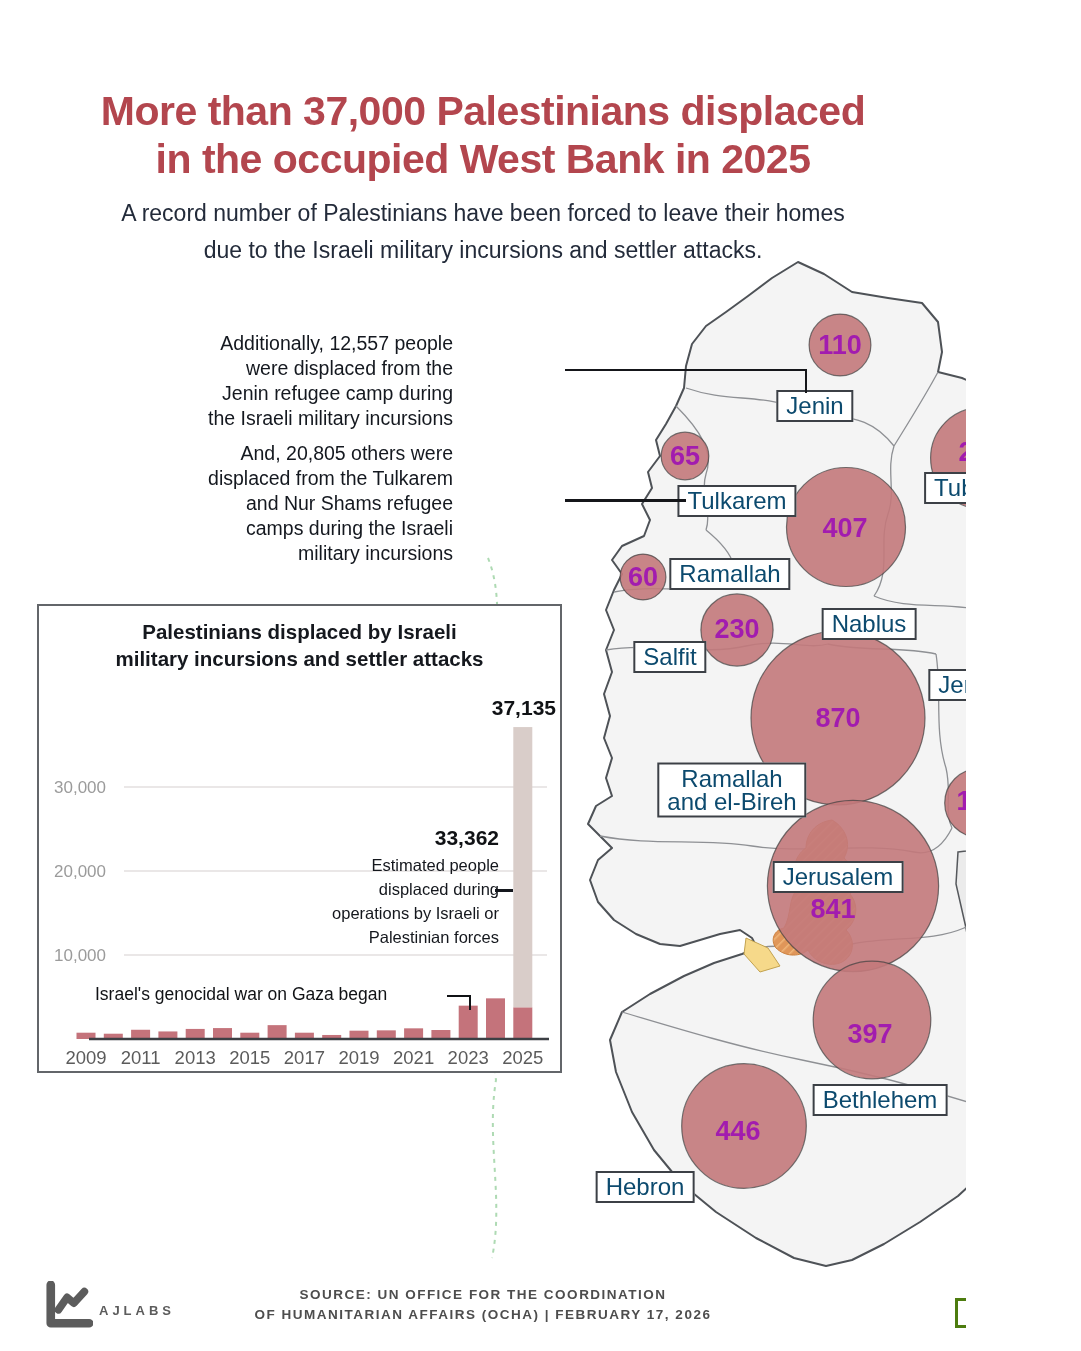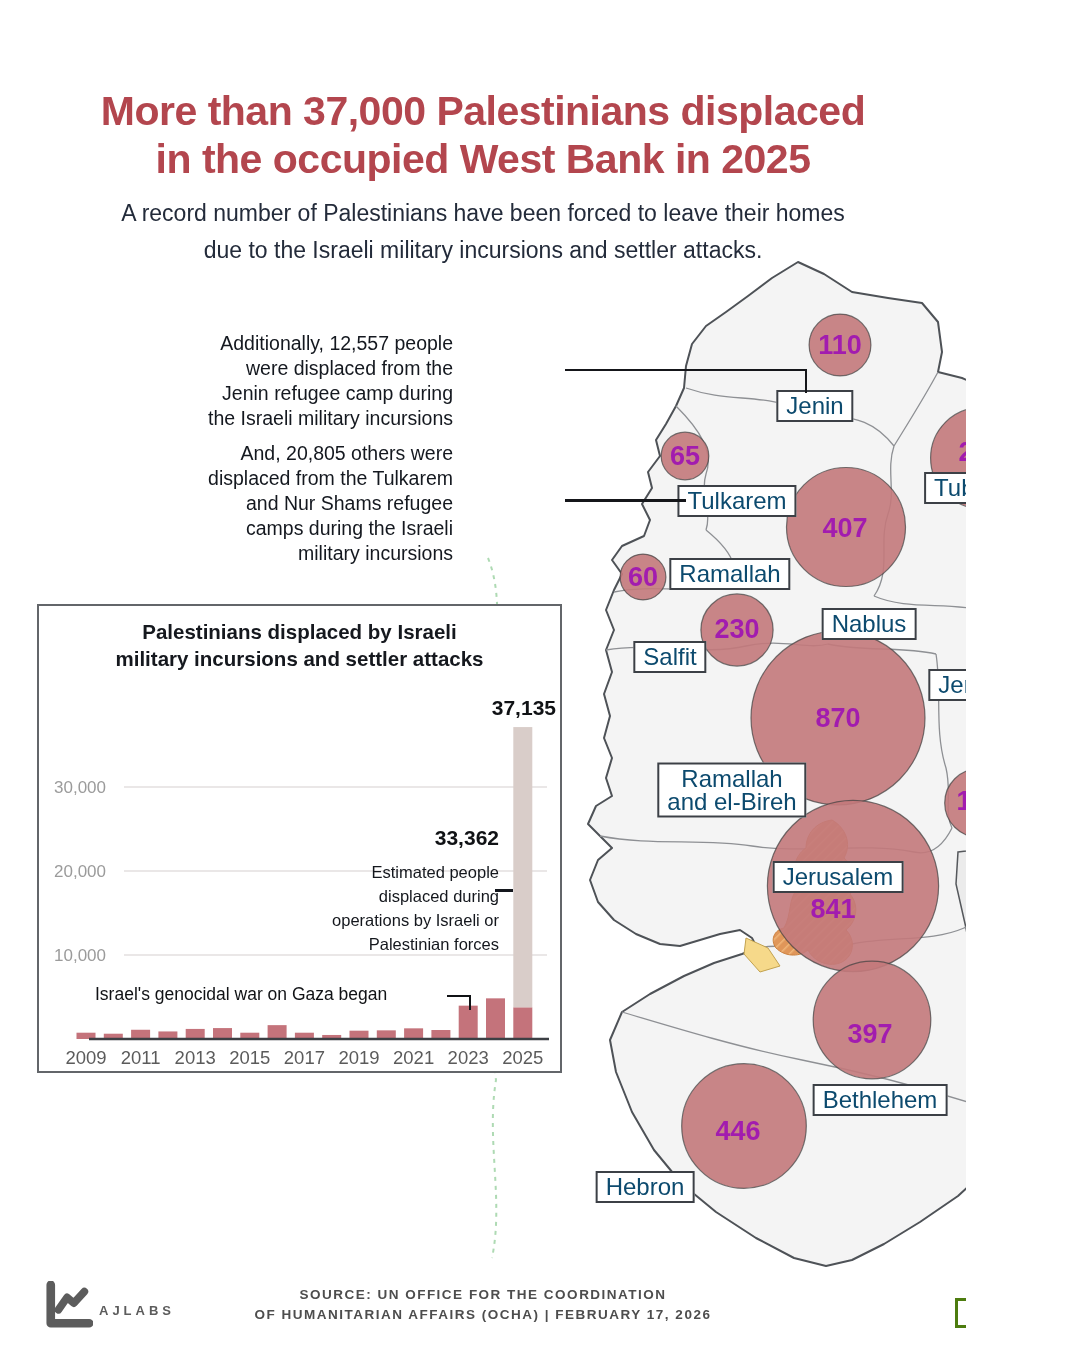--- a/index.html
+++ b/index.html
@@ -32,21 +32,21 @@
            font-size:27px;font-weight:700;color:#a21caf;}
 
   
   .chart-panel{position:absolute;left:37px;top:604px;width:521px;height:465px;
                background:#fff;border:2px solid #63666a;z-index:7;}
   .chart-title{position:absolute;left:0;right:0;top:12px;text-align:center;
                font-size:20.5px;line-height:27px;font-weight:700;color:#15181e;}
   #chart-svg{position:absolute;left:0;top:0;}
   .peak-label{position:absolute;right:4px;top:90px;font-size:21px;font-weight:700;color:#101215;}
   .ops-block{position:absolute;right:61px;top:220px;text-align:right;}
-  .ops-value{font-size:21px;font-weight:700;color:#101215;margin-bottom:10px;}
+  .ops-value{font-size:21px;font-weight:700;color:#101215;margin-bottom:3px;}
   .ops-text{font-size:16.5px;line-height:24px;color:#14171d;}
   .ops-dash{position:absolute;left:456px;top:283px;width:18px;height:2.5px;background:#14171d;}
   .gaza-note{position:absolute;left:56px;top:378px;font-size:17.5px;color:#101215;}
   .gaza-conn{position:absolute;left:408px;top:389px;width:22px;height:13px;
              border-top:2.5px solid #101215;border-right:2.5px solid #101215;}
 
   
   .source{position:absolute;left:0;right:0;top:1285px;text-align:center;
           font-size:13.5px;line-height:20px;font-weight:700;letter-spacing:1.5px;color:#4d4d4d;}
   .ajlabs{position:absolute;left:45px;top:1281px;display:flex;align-items:center;}

